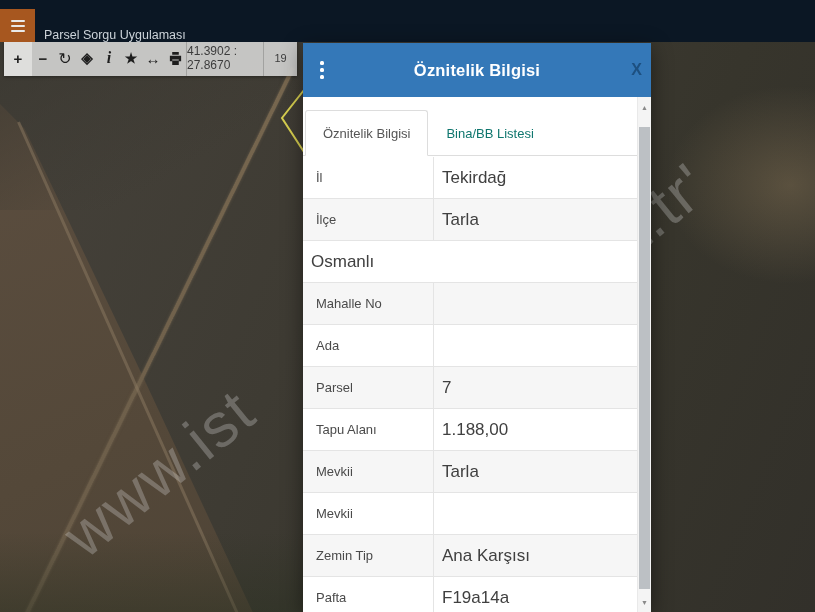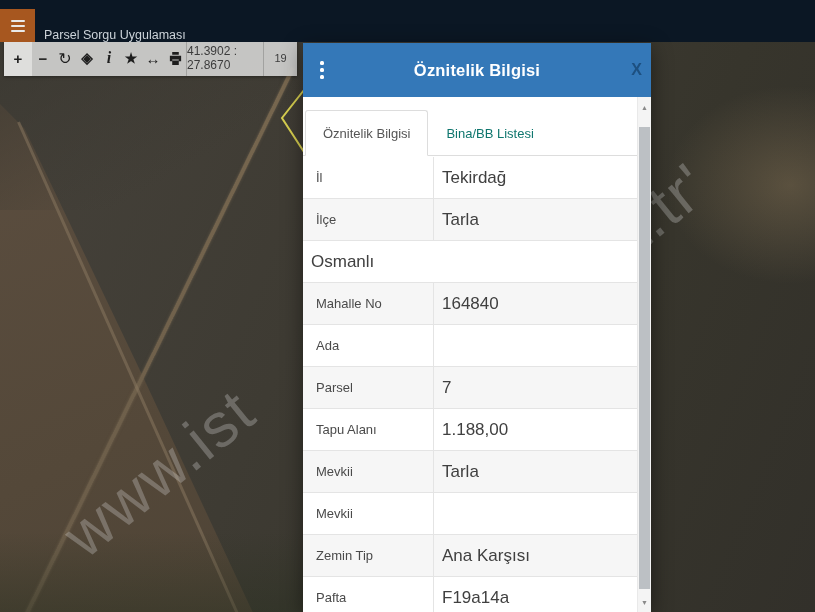--- a/index.html
+++ b/index.html
@@ -208,21 +208,20 @@
             <div class="acell-label" data-name="attribute-label">İlçe</div>
             <div class="acell-value" data-name="attribute-value">Tarla</div>
           </div>
 
           <div class="arow" data-name="table-row">
             <div class="acell-value" data-name="attribute-value">Osmanlı</div>
           </div>
 
           <div class="arow odd" data-name="table-row">
             <div class="acell-label" data-name="attribute-label">Mahalle No</div>
-            <div class="acell-value" data-name="attribute-value">164840</div>
           </div>
 
           <div class="arow" data-name="table-row">
             <div class="acell-label" data-name="attribute-label">Ada</div>
           </div>
 
           <div class="arow odd" data-name="table-row">
             <div class="acell-label" data-name="attribute-label">Parsel</div>
             <div class="acell-value" data-name="attribute-value">7</div>
           </div>

